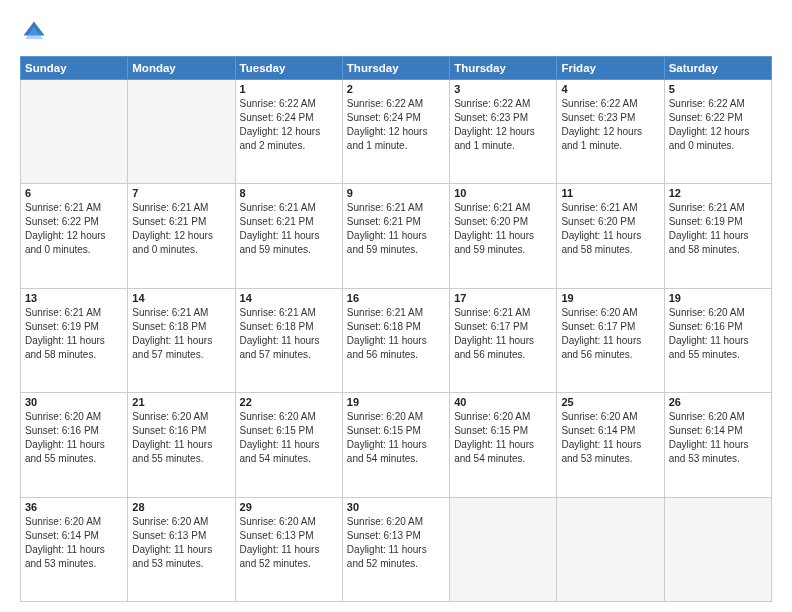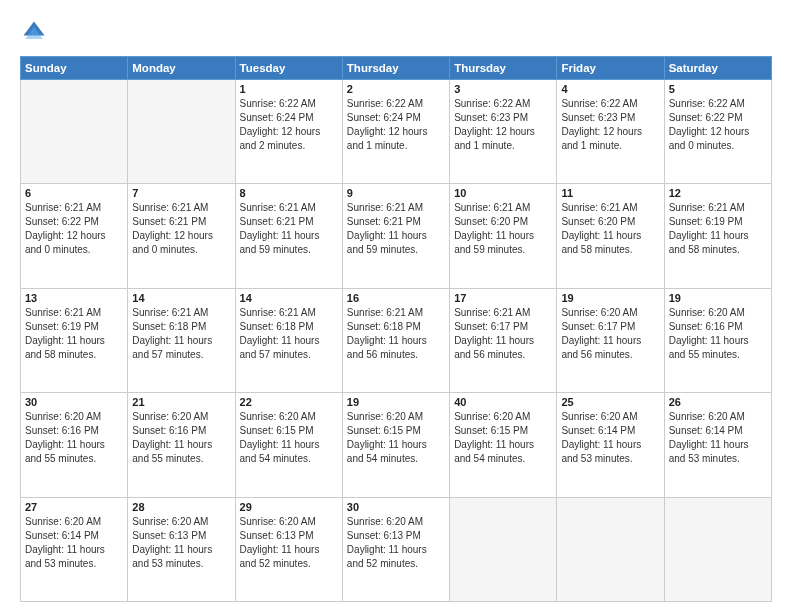--- a/index.html
+++ b/index.html
@@ -317,21 +317,21 @@
           <td>
             <span class="day-num">26</span>
             <div class="day-info" style="white-space: pre-line;">Sunrise: 6:20 AM
 Sunset: 6:14 PM
 Daylight: 11 hours
 and 53 minutes.</div>
           </td>
         </tr>
         <tr>
           <td>
-            <span class="day-num">27</span>
+            <span class="day-num">36</span>
             <div class="day-info" style="white-space: pre-line;">Sunrise: 6:20 AM
 Sunset: 6:14 PM
 Daylight: 11 hours
 and 53 minutes.</div>
           </td>
           <td>
             <span class="day-num">28</span>
             <div class="day-info" style="white-space: pre-line;">Sunrise: 6:20 AM
 Sunset: 6:13 PM
 Daylight: 11 hours

